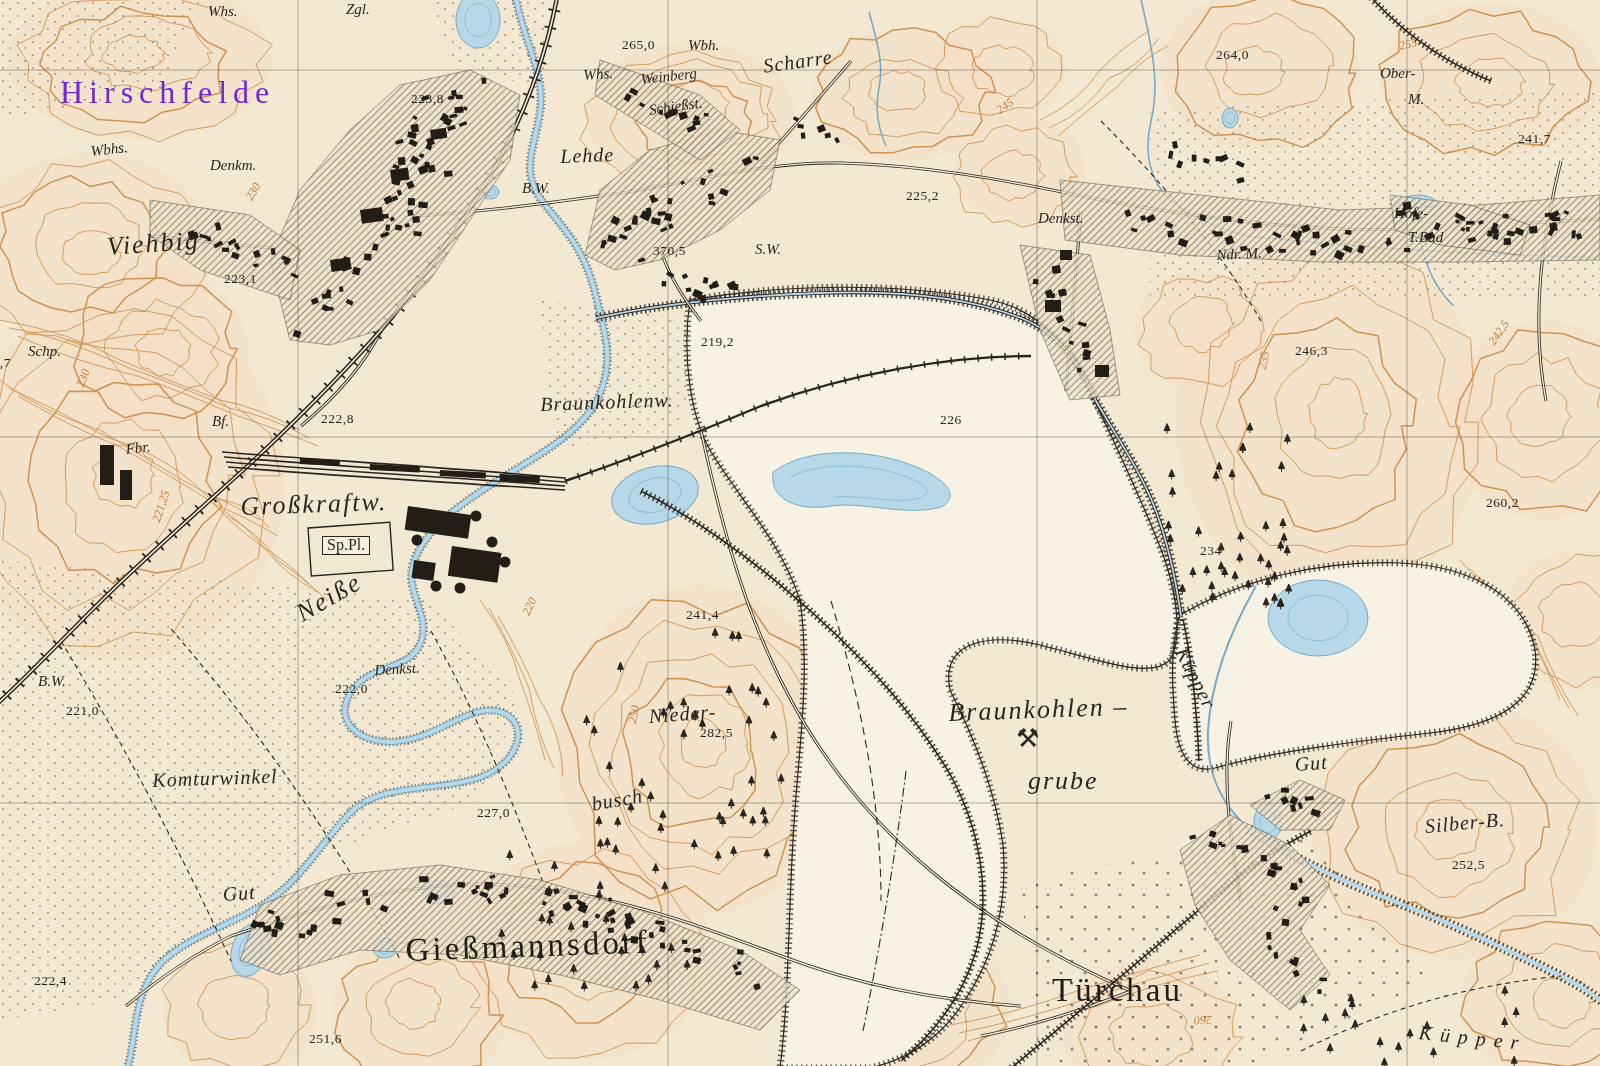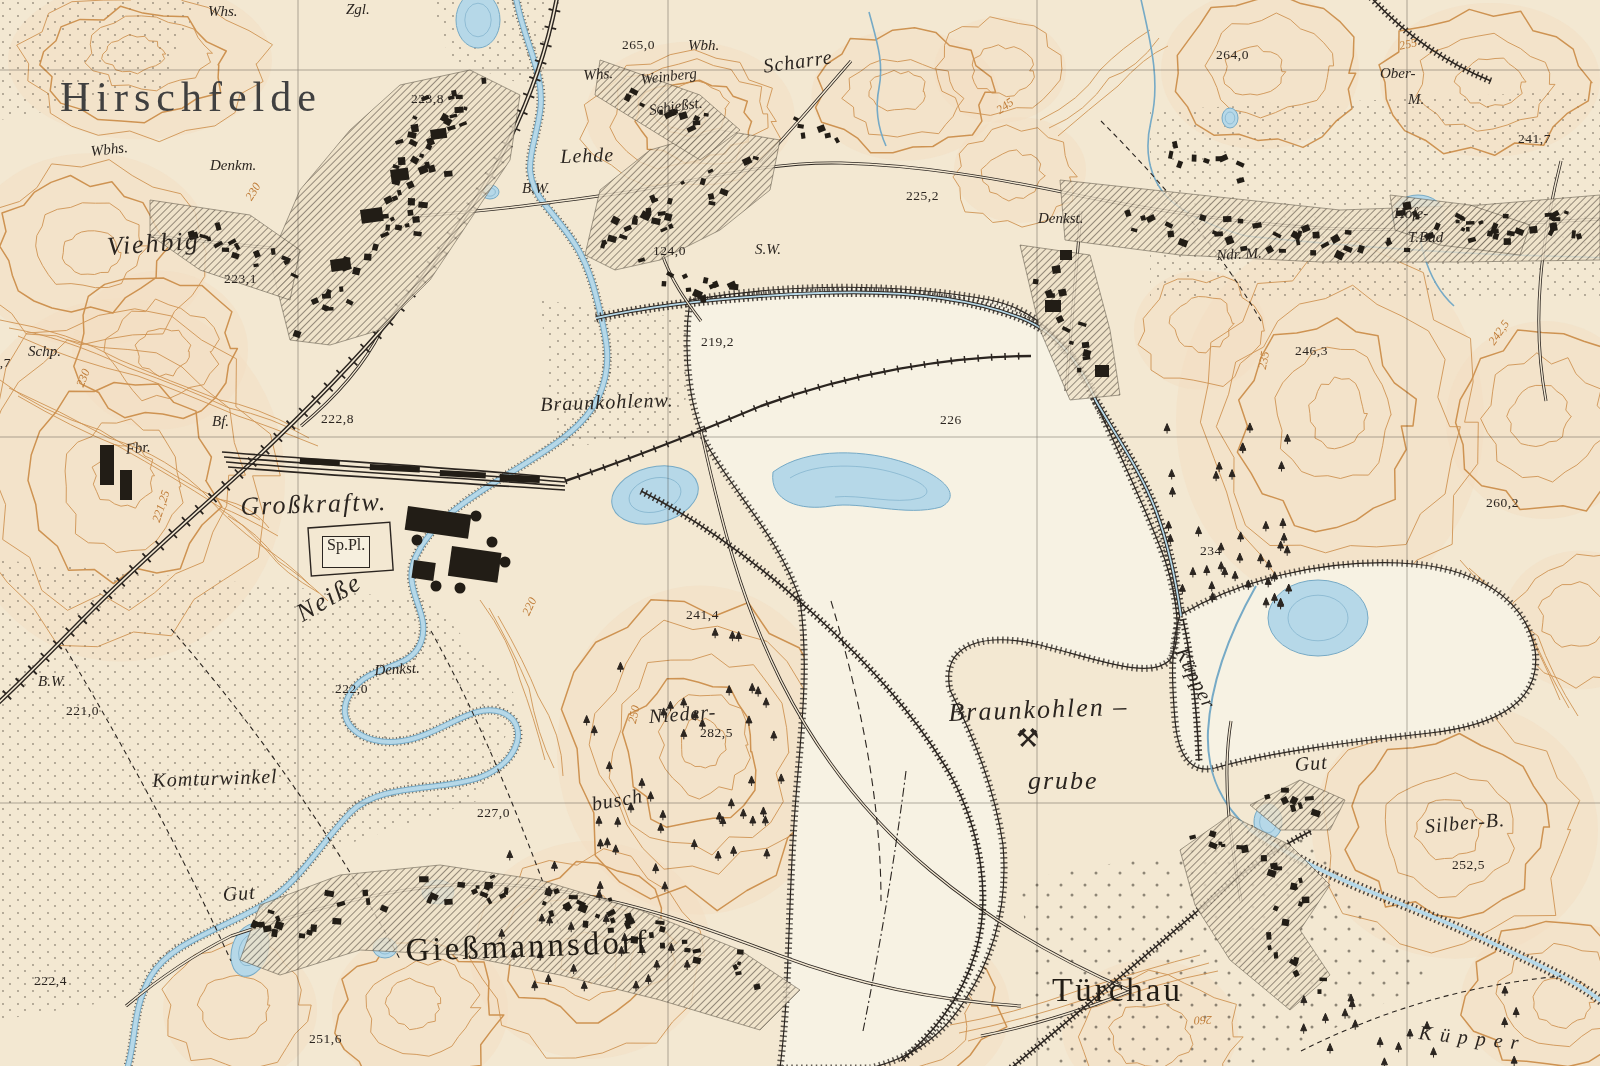--- a/index.html
+++ b/index.html
@@ -1,28 +1,28 @@
 <!DOCTYPE html>
 <html><head>
 <meta charset="utf-8">
 <style>
   html,body{margin:0;padding:0;background:#e8dcc4;}
   .viewport{position:relative;width:1600px;height:1066px;overflow:hidden;background:#f3e8d2;
             font-family:"Liberation Serif","DejaVu Serif",serif;}
   #art{position:absolute;left:0;top:0;}
   #labels{position:absolute;left:0;top:0;width:1600px;height:1066px;}
   .lbl{position:absolute;transform-origin:0 0;color:#2b2520;white-space:nowrap;line-height:1;}
-  .town-xl{font-size:42px;letter-spacing:6px;color:#404040;}
+  .town-xl{font-size:32px;letter-spacing:6px;color:#6d28d9;}
   .town-lg{font-size:33px;letter-spacing:3px;color:#211c15;}
   .place-lg{font-style:italic;font-size:26px;letter-spacing:2px;}
   .place{font-style:italic;font-size:20px;letter-spacing:1px;}
   .abbr{font-style:italic;font-size:15px;}
   .spot{font-size:13.5px;letter-spacing:.5px;}
   .contour{font-style:italic;font-size:12px;color:#bf7b36;}
-  .box{border:1.3px solid #2b2520;padding:0 4px 14px 4px;font-size:16px;background:rgba(247,241,226,.75);}
+  .box{border:1.3px solid #2b2520;padding:0 4px 1px 4px;font-size:16px;background:rgba(247,241,226,.75);}
   .glyph{font-size:26px;}
   .spread{letter-spacing:8px;}
 </style>
 </head>
 <body>
 
 <div class="viewport">
   <svg id="art" width="1600" height="1066" viewBox="0 0 1600 1066">
       <defs>
         <pattern id="hatch45" width="5" height="5" patternUnits="userSpaceOnUse" patternTransform="rotate(45)">
@@ -793,21 +793,21 @@
       <div class="lbl abbr" style="left: 648px; top: 103px; transform: rotate(-8deg);">Schießst.</div>
       <div class="lbl abbr" style="left: 688px; top: 38px;">Wbh.</div>
       <div class="lbl abbr" style="left: 1038px; top: 211px;">Denkst.</div>
       <div class="lbl abbr" style="left: 374px; top: 663px; transform: rotate(-3deg);">Denkst.</div>
       <div class="lbl abbr" style="left: 38px; top: 674px;">B.W.</div>
       <div class="lbl box" style="left: 322px; top: 536px;">Sp.Pl.</div>
       <div class="lbl glyph" style="left: 1016px; top: 726px;">⚒</div>
       <div class="lbl spot" style="left: 224px; top: 272px;">223,1</div>
       <div class="lbl spot" style="left: 411px; top: 92px;">223,8</div>
       <div class="lbl spot" style="left: 622px; top: 38px;">265,0</div>
-      <div class="lbl spot" style="left: 653px; top: 244px;">124,0</div>
+      <div class="lbl spot" style="left: 653px; top: 244px;">370,5</div>
       <div class="lbl spot" style="left: 906px; top: 189px;">225,2</div>
       <div class="lbl spot" style="left: 701px; top: 335px;">219,2</div>
       <div class="lbl spot" style="left: 940px; top: 413px;">226</div>
       <div class="lbl spot" style="left: 321px; top: 412px;">222,8</div>
       <div class="lbl spot" style="left: -22px; top: 356px;">244,7</div>
       <div class="lbl spot" style="left: 1216px; top: 48px;">264,0</div>
       <div class="lbl spot" style="left: 1518px; top: 132px;">241,7</div>
       <div class="lbl spot" style="left: 1295px; top: 344px;">246,3</div>
       <div class="lbl spot" style="left: 1486px; top: 496px;">260,2</div>
       <div class="lbl spot" style="left: 1200px; top: 544px;">234</div>

